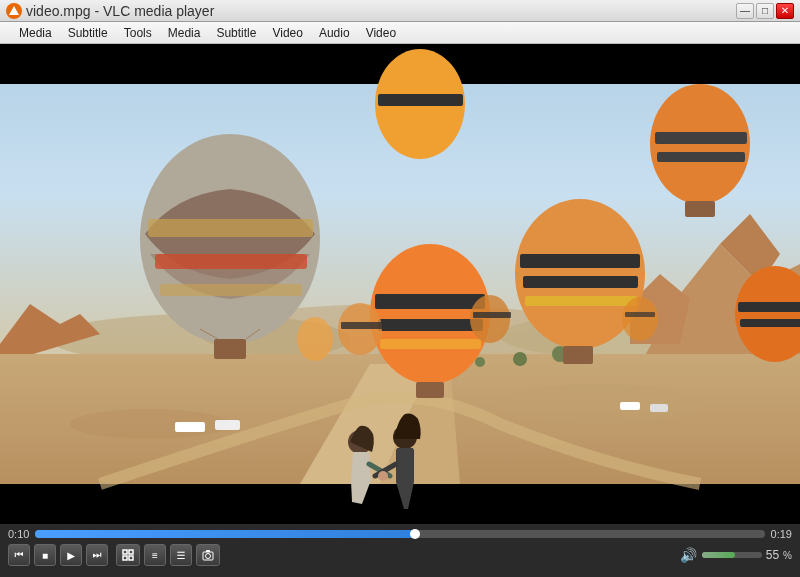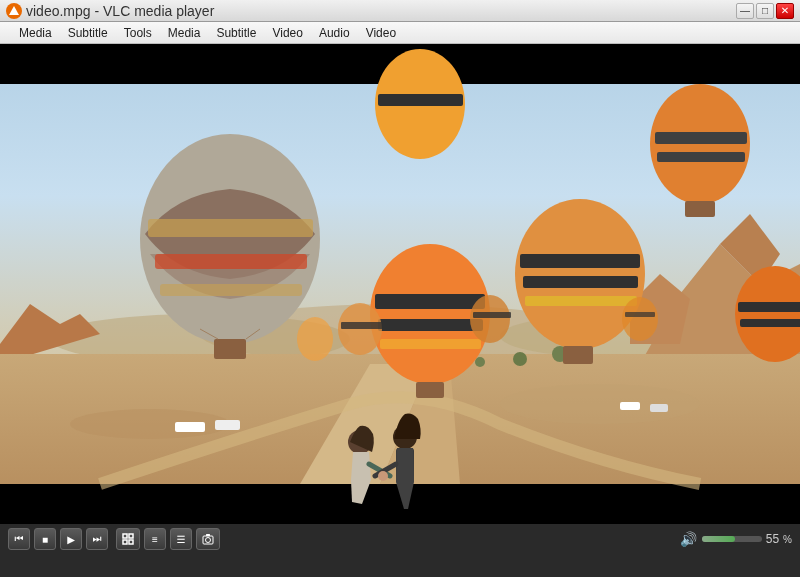--- a/index.html
+++ b/index.html
@@ -333,20 +333,28 @@
     <polygon points="396,438 397,404 413,404 414,438 408,465 404,465" fill="#404040"></polygon>
 
     <line x1="396" y1="420" x2="375" y2="432" stroke="#3a3a3a" stroke-width="5" stroke-linecap="round"></line>
 
     <circle cx="383" cy="432" r="5" fill="#c89878"></circle>
   </svg>
 </div>
 
 <div id="controls-area">
 
+  <div id="seekbar-row">
+    <span id="time-left">0:10</span>
+    <div id="seekbar-container">
+      <div id="seekbar-fill"></div>
+      <div id="seekbar-handle"></div>
+    </div>
+    <span id="time-right">0:19</span>
+  </div>
 
   <div id="button-row">
 
     <button class="ctrl-btn">⏮</button>
     <button class="ctrl-btn">■</button>
     <button class="ctrl-btn">▶</button>
     <button class="ctrl-btn">⏭</button>
 
     <button class="ctrl-btn" style="margin-left:4px;">
       <svg width="12" height="12" viewBox="0 0 12 12" fill="white">

